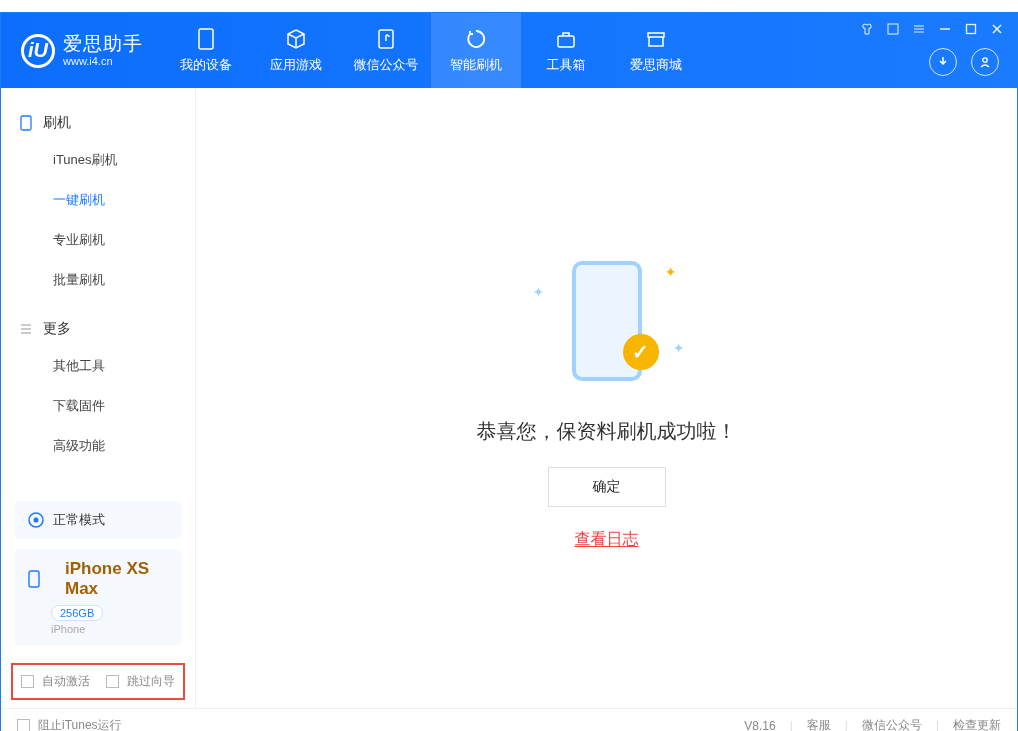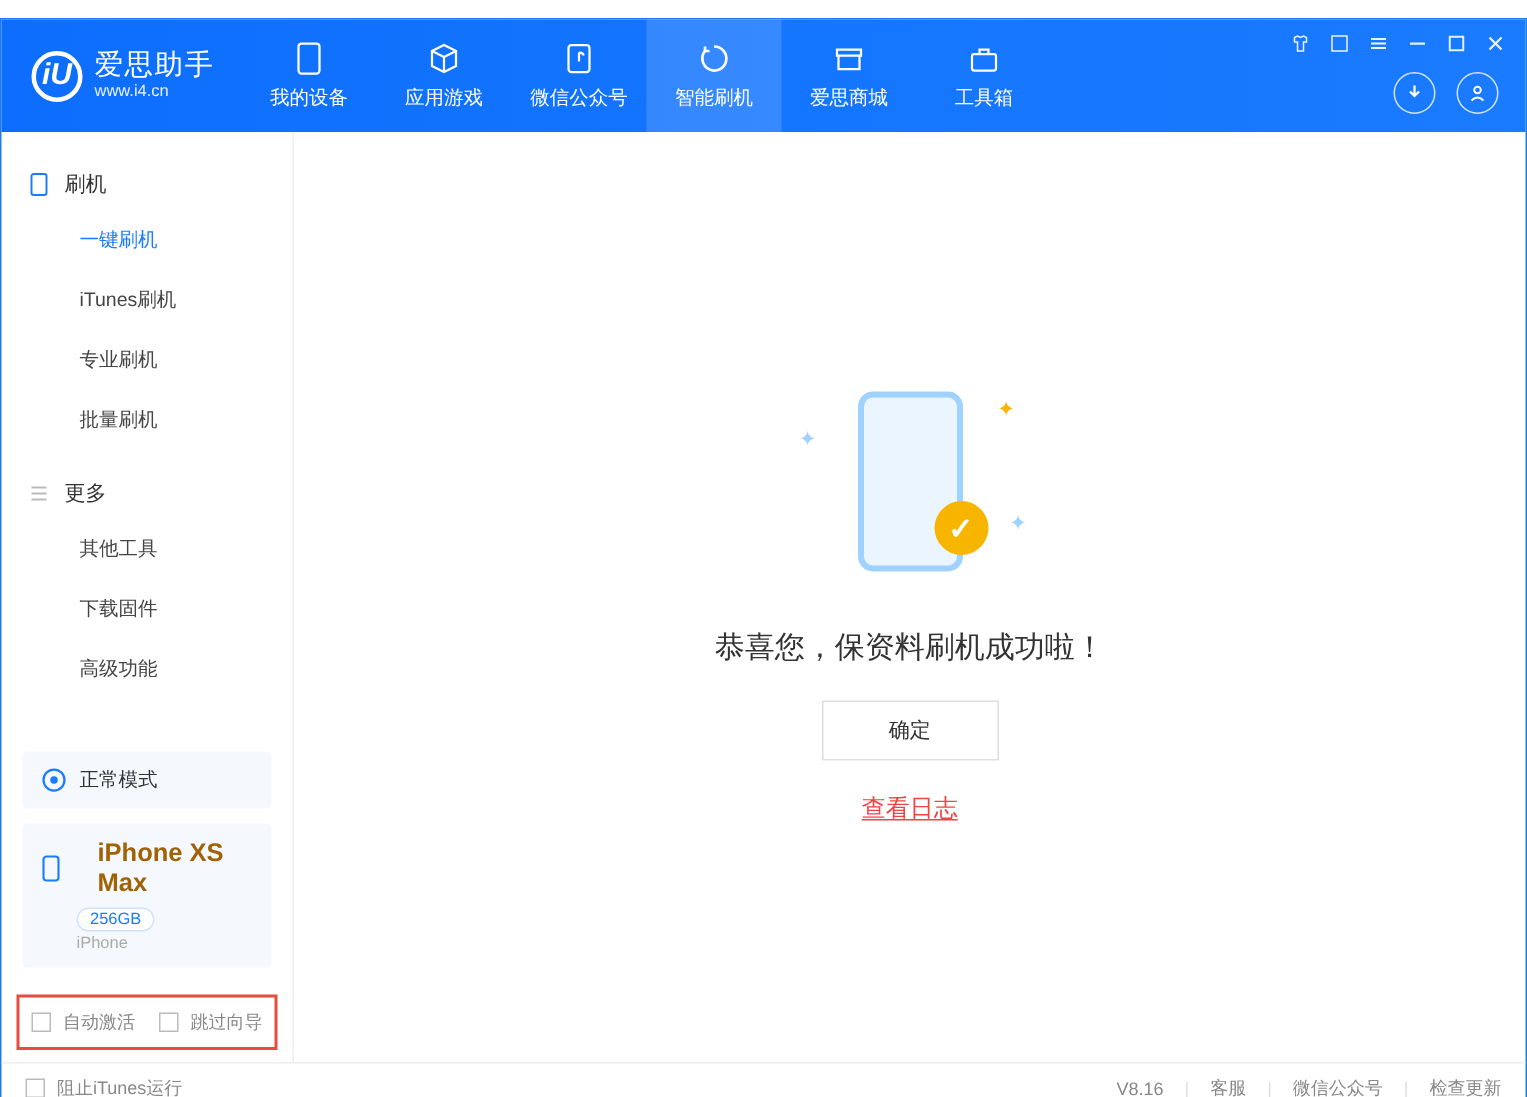--- a/index.html
+++ b/index.html
@@ -92,33 +92,33 @@
             <svg width="22" height="22" viewBox="0 0 22 22">
               <path d="M11 3 A8 8 0 1 1 5 6" fill="none" stroke="#fff" stroke-width="1.8"></path>
               <path d="M5 3 L5 6 L8 6" fill="none" stroke="#fff" stroke-width="1.8"></path>
             </svg>
           </span>
         <span>智能刷机</span>
       </div>
       <div class="nav-tab">
         <span class="nav-tab-icon">
             <svg width="22" height="20" viewBox="0 0 22 20">
-              <path d="M3 4 L19 4 L19 8 L3 8 Z M4 8 L4 17 L18 17 L18 8" fill="none" stroke="#fff" stroke-width="1.5"></path>
-            </svg>
-          </span>
-        <span>爱思商城</span>
-      </div>
-      <div class="nav-tab">
-        <span class="nav-tab-icon">
-            <svg width="22" height="20" viewBox="0 0 22 20">
               <rect x="3" y="7" width="16" height="11" rx="1.5" fill="none" stroke="#fff" stroke-width="1.5"></rect>
               <path d="M8 7 L8 4 L14 4 L14 7" fill="none" stroke="#fff" stroke-width="1.5"></path>
             </svg>
           </span>
         <span>工具箱</span>
+      </div>
+      <div class="nav-tab">
+        <span class="nav-tab-icon">
+            <svg width="22" height="20" viewBox="0 0 22 20">
+              <path d="M3 4 L19 4 L19 8 L3 8 Z M4 8 L4 17 L18 17 L18 8" fill="none" stroke="#fff" stroke-width="1.5"></path>
+            </svg>
+          </span>
+        <span>爱思商城</span>
       </div>
     </div>
 
     <div class="header-right">
       <span class="win-btn">
           <svg width="14" height="14" viewBox="0 0 14 14">
             <path d="M3 3 L5 2 L7 3 L9 2 L11 3 L11 6 L9 6 L9 12 L5 12 L5 6 L3 6 Z" fill="none" stroke="#fff" stroke-width="1"></path>
           </svg>
         </span>
       <span class="win-btn">
@@ -166,22 +166,22 @@
   <div class="body-area">
     <div class="sidebar">
       <div class="side-section-title">
         <span>
             <svg width="14" height="16" viewBox="0 0 14 16">
               <rect x="2" y="1" width="10" height="14" rx="1.5" fill="none" stroke="#1a7bff" stroke-width="1.3"></rect>
             </svg>
           </span>
         <span>刷机</span>
       </div>
+      <div class="side-item">iTunes刷机</div>
       <div class="side-item active">一键刷机</div>
-      <div class="side-item">iTunes刷机</div>
       <div class="side-item">专业刷机</div>
       <div class="side-item">批量刷机</div>
 
       <div class="side-section-title" style="margin-top:12px">
         <span>
             <svg width="14" height="14" viewBox="0 0 14 14">
               <path d="M2 3 H12 M2 7 H12 M2 11 H12" stroke="#bbb" stroke-width="1.3"></path>
             </svg>
           </span>
         <span>更多</span>

